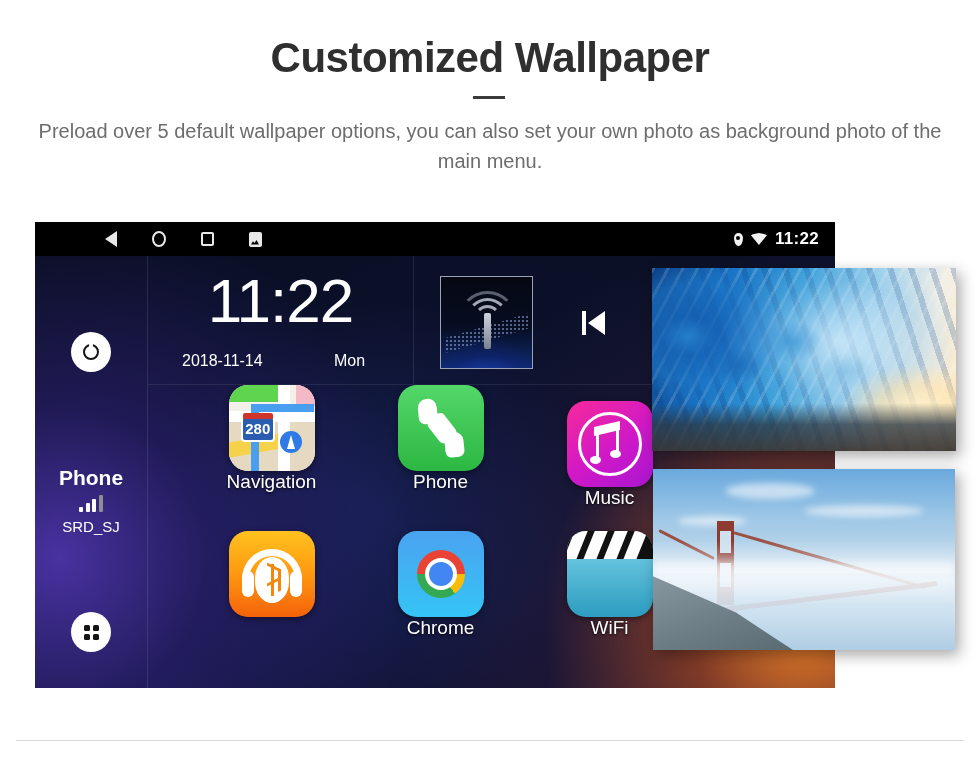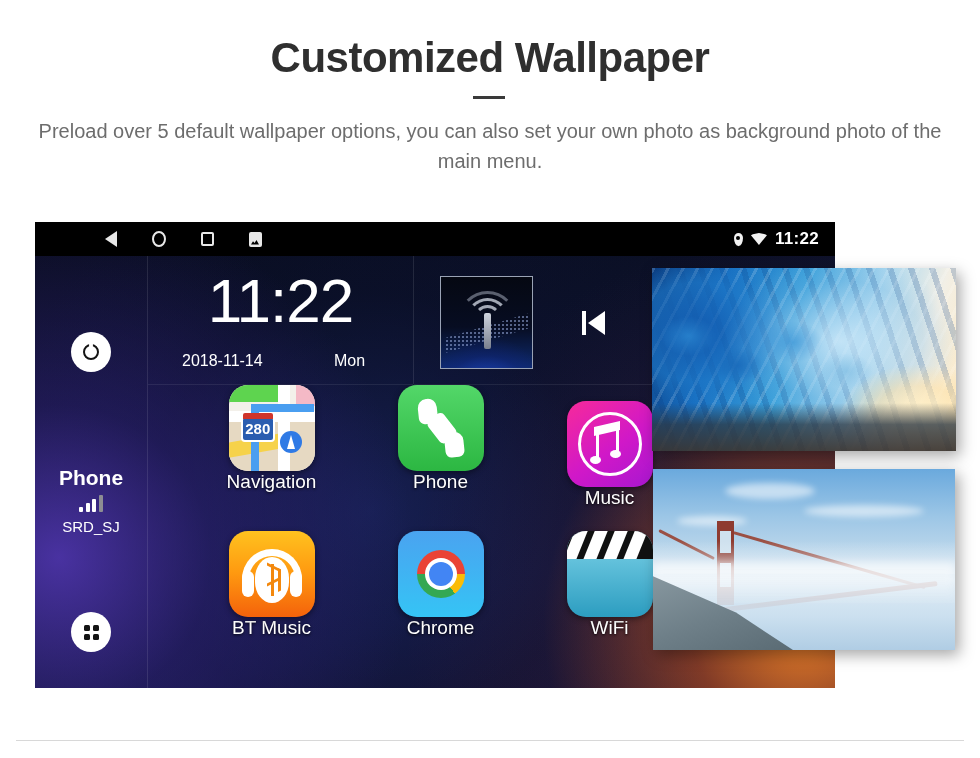--- a/index.html
+++ b/index.html
@@ -439,21 +439,20 @@
           <div class="hp"></div>
             <div class="ear l"></div>
             <div class="ear r"></div>
           <div class="cap"></div>
           <div class="btg">
               <s></s>
               <i></i>
               <i></i>
             </div>
         </div>
-        <div class="nm">BT Music</div>
       </div>
 
       <div class="app" style="left:215px; top:146px;">
         <div class="ic ic-chrome">
           <div class="cw"></div>
         </div>
         <div class="nm">Chrome</div>
       </div>
 
       <div class="app" style="left:384px; top:146px;">

